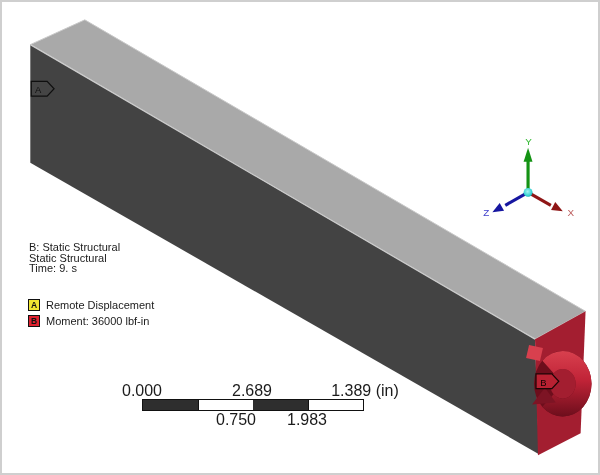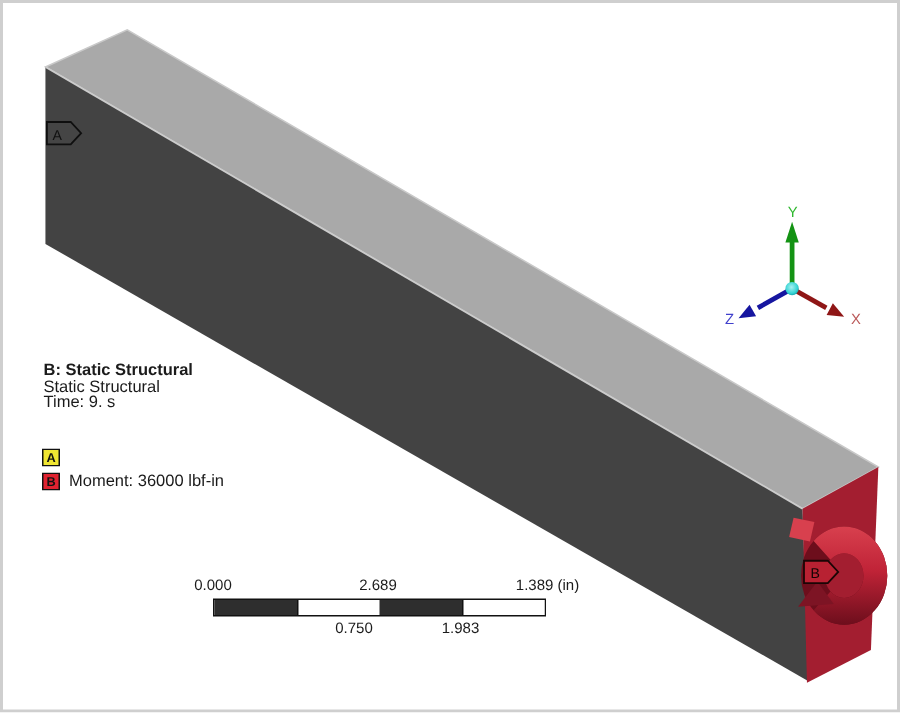--- a/index.html
+++ b/index.html
@@ -11,38 +11,38 @@
     background:#ffffff;
     font-family:"Liberation Sans", sans-serif;
     color:#1b1b1b;
     overflow:hidden;
   }
   #scene{position:absolute;left:0;top:0;width:100%;height:100%;}
   .annot{
     position:absolute;left:27px;top:240px;
     font-size:11px;line-height:10.5px;white-space:nowrap;
   }
-  .annot .t1{font-weight:bold;}
+  .annot .t1{font-weight:normal;}
   .legend{position:absolute;left:26px;top:297px;}
   .legend-row{position:absolute;left:0;display:flex;align-items:center;white-space:nowrap;}
   .legend-row.rowA{top:0;}
   .legend-row.rowB{top:16px;}
   .legend-row svg{display:block;margin-right:6px;}
   .legend-label{font-size:11px;line-height:11px;}
   .ruler-bar{
     position:absolute;left:140px;top:397px;width:220px;height:10px;
     display:flex;border:1px solid #111;
   }
   .ruler-seg{width:55px;height:100%;}
   .ruler-seg:nth-child(1){background:#2e2e2e;}
   .ruler-seg:nth-child(2){background:#ffffff;border-left:1px solid #111;box-sizing:border-box;}
   .ruler-seg:nth-child(3){background:#2e2e2e;}
   .ruler-seg:nth-child(4){background:#ffffff;border-left:1px solid #111;box-sizing:border-box;}
   .ruler-label{
-    position:absolute;font-size:10px;line-height:11px;white-space:nowrap;
+    position:absolute;font-size:16px;line-height:11px;white-space:nowrap;
     transform:translateX(-50%);
   }
   .rl-top{top:383px;}
   .rl-bot{top:412px;}
   .rl-0{left:140px;} .rl-15{left:250px;} .rl-30{left:363px;}
   .rl-075{left:195px;margin-left:39px;} .rl-225{left:305px;}
 </style>
 </head>
 <body>
 
@@ -111,20 +111,21 @@
     <div>Static Structural</div>
     <div>Time: 9. s</div>
   </div>
 
   <div class="legend">
     <div class="legend-row rowA">
       <svg width="12" height="12">
         <rect x="0.5" y="0.5" width="11" height="11" stroke="#111" stroke-width="1" fill="#f0e632"></rect>
         <text x="6" y="9.3" text-anchor="middle" font-size="8.5" font-weight="bold" fill="#111">A</text>
       </svg>
+      <span class="legend-label">Remote Displacement</span>
     </div>
     <div class="legend-row rowB">
       <svg width="12" height="12">
         <rect x="0.5" y="0.5" width="11" height="11" stroke="#111" stroke-width="1" fill="#e02230"></rect>
         <text x="6" y="9.3" text-anchor="middle" font-size="8.5" font-weight="bold" fill="#111">B</text>
       </svg>
       <span class="legend-label">Moment: 36000 lbf-in</span>
     </div>
   </div>
 

